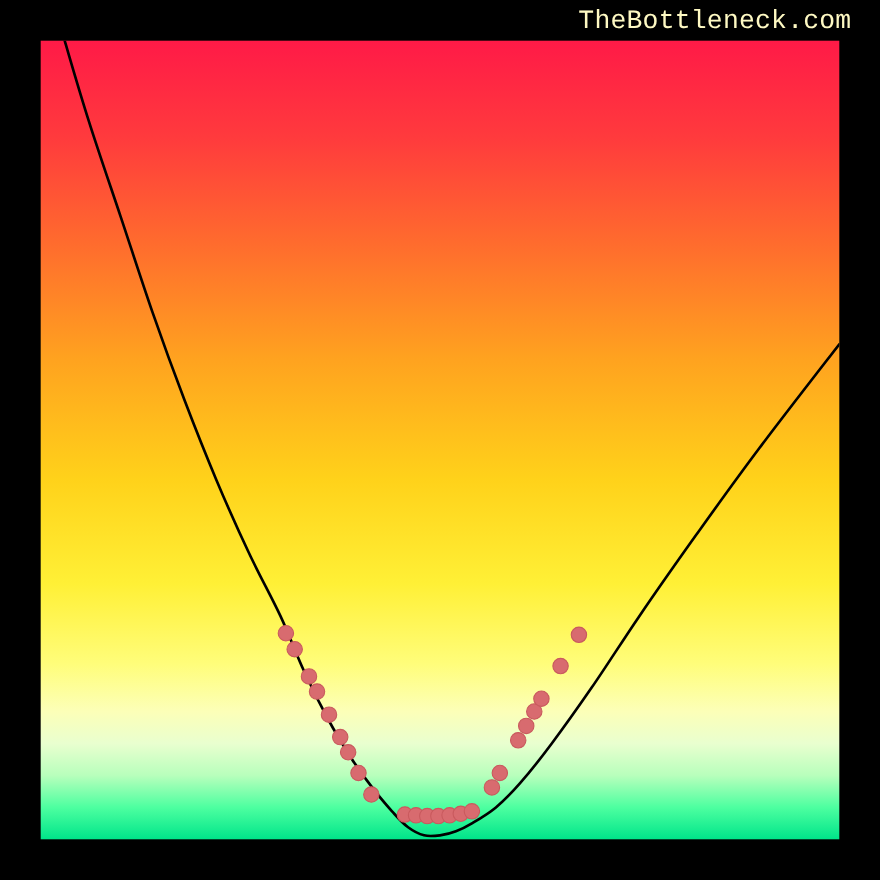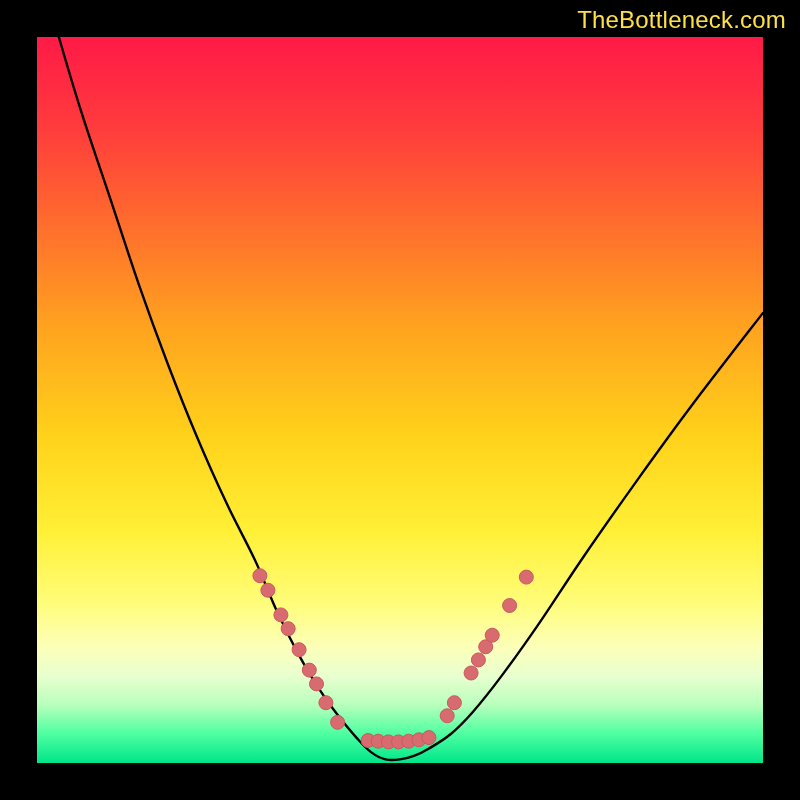--- a/index.html
+++ b/index.html
@@ -35,24 +35,24 @@
       #fcffb8 84%,
       #e9ffcf 88%,
       #b8ffbc 92%,
       #4dffa0 96%,
       #00e58a 100%
     );
   }
   .watermark {
     position: absolute;
     top: 6px;
-    right: 14px;
-    font-family: Liberation Sans, sans-serif;
+    right: 26px;
+    font-family: Liberation Mono, monospace;
     font-size: 24px;
-    color: #fde047;
+    color: #fef9c3;
     font-weight: 500;
     letter-spacing: 0.2px;
   }
   svg {
     position: absolute;
     left: 0;
     top: 0;
   }
 </style>
 </head>

